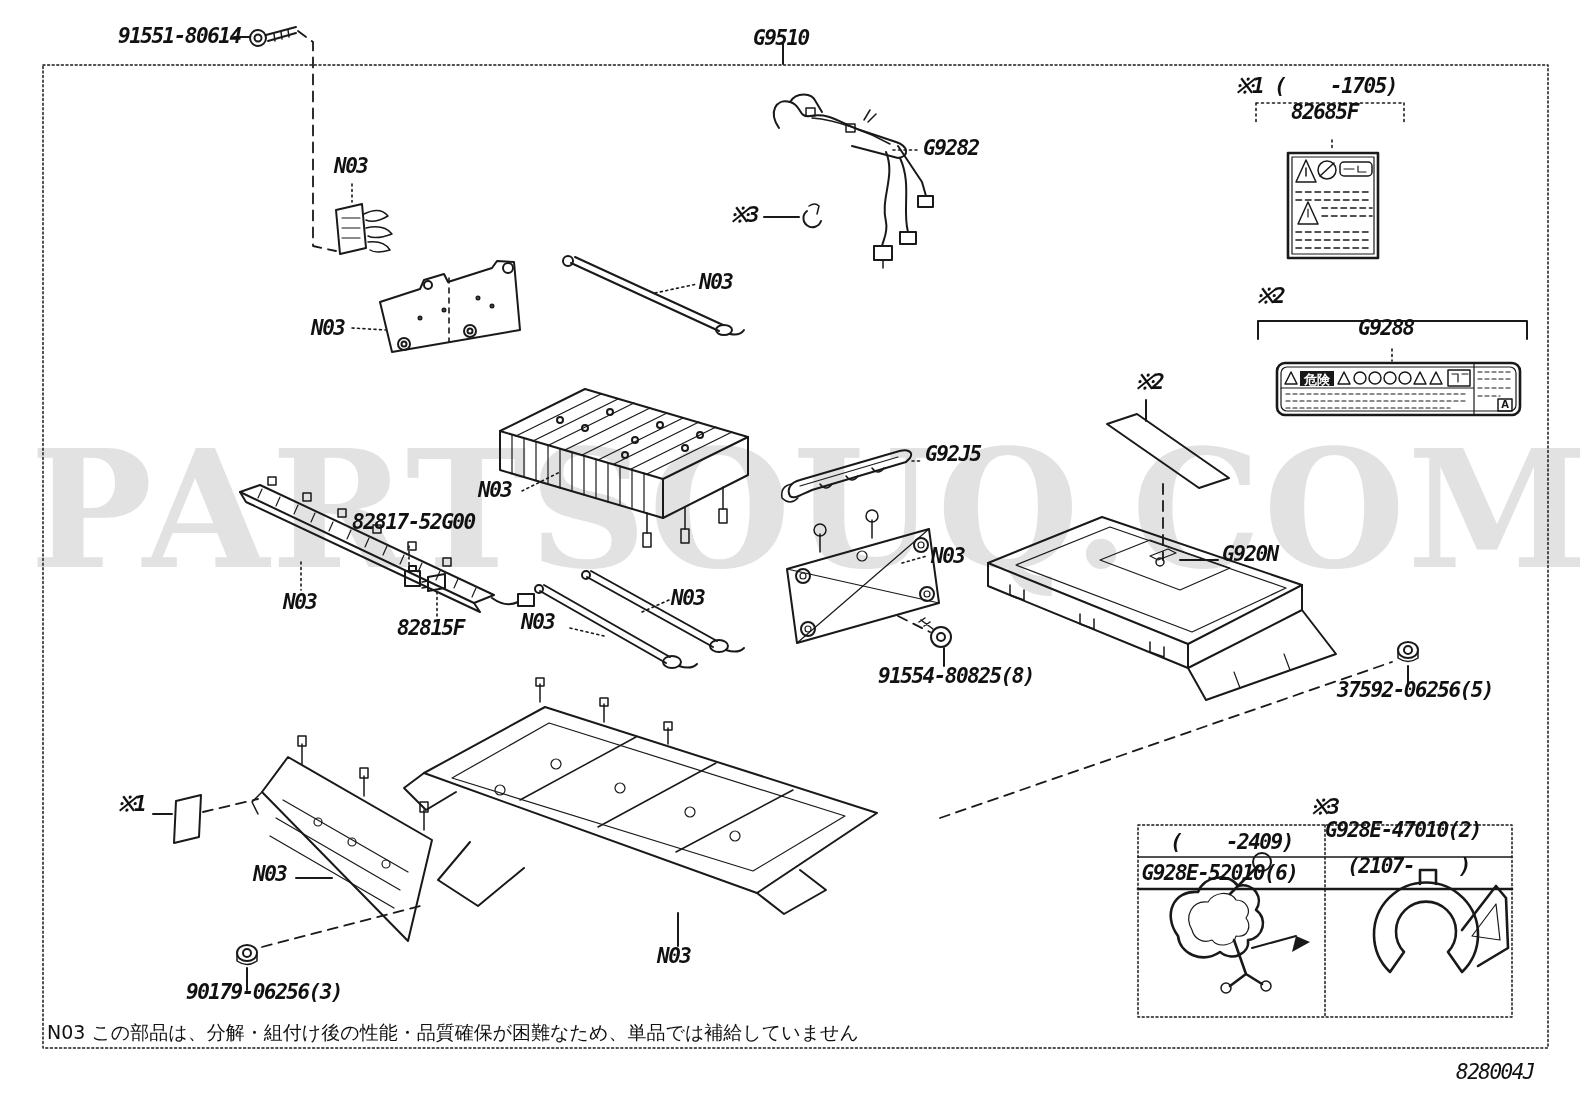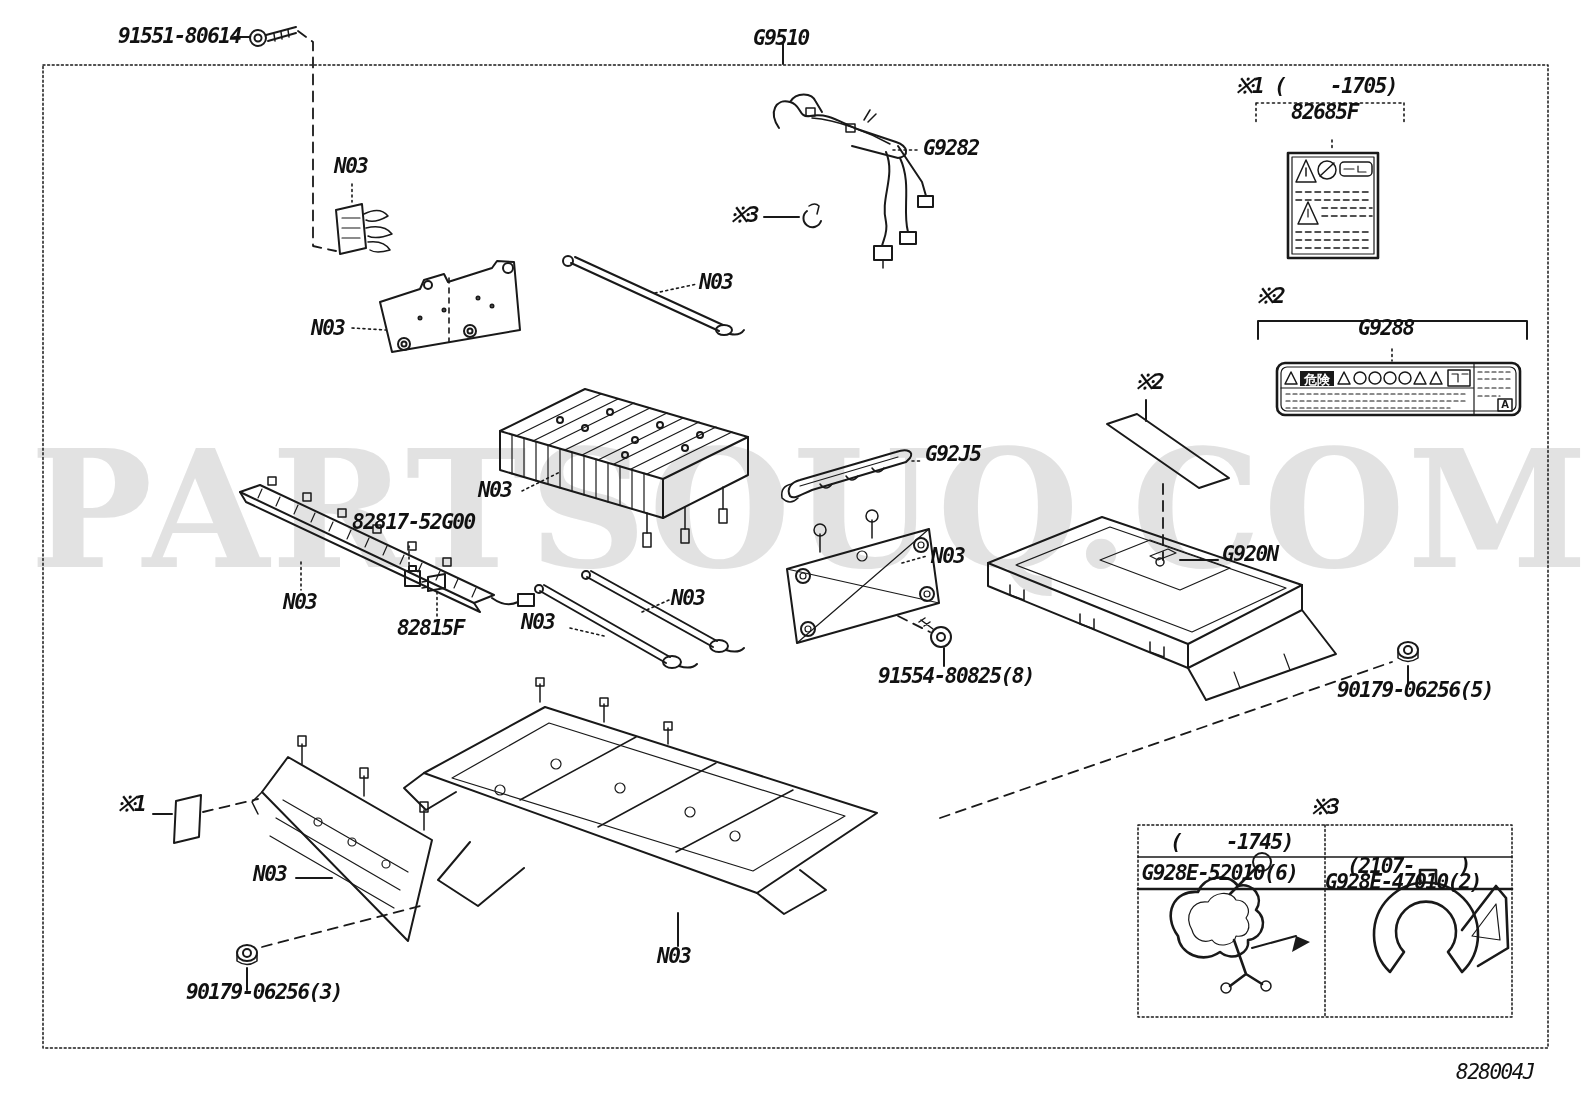--- a/index.html
+++ b/index.html
@@ -354,28 +354,29 @@
   <span class="lbl" style="left:657px;top:946px">N03</span>
 
   <span class="lbl" style="left:352px;top:512px">82817-52G00</span>
   <span class="lbl" style="left:397px;top:618px">82815F</span>
   <span class="lbl" style="left:925px;top:444px">G92J5</span>
   <span class="lbl" style="left:1222px;top:544px">G920N</span>
   <span class="lbl" style="left:1136px;top:372px">※2</span>
   <span class="lbl" style="left:1257px;top:286px">※2</span>
   <span class="lbl" style="left:1358px;top:318px">G9288</span>
   <span class="lbl" style="left:878px;top:666px">91554-80825(8)</span>
-  <span class="lbl" style="left:1337px;top:680px">90179-06256(5)</span>
+  <span class="lbl" style="left:1337px;top:680px">37592-06256(5)</span>
   <span class="lbl" style="left:118px;top:794px">※1</span>
   <span class="lbl" style="left:186px;top:982px">90179-06256(3)</span>
 
   <span class="lbl ctr" style="left:1138px;top:797px;width:374px">※3</span>
-  <span class="lbl ctr" style="left:1138px;top:832px;width:187px">(    -1745)</span>
+  <span class="lbl ctr" style="left:1138px;top:832px;width:187px">(    -2409)</span>
   <span class="lbl ctr" style="left:1325px;top:856px;width:167px">(2107-    )</span>
   <span class="lbl ctr" style="left:1138px;top:863px;width:163px">G928E-52010(6)</span>
-  <span class="lbl ctr" style="left:1325px;top:872px;width:150px">G928E-47010(2)</span>
+  <span class="lbl ctr" style="left:1325px;top:820px;width:150px">G928E-47010(2)</span>
 
   <span class="tiny" style="left:1300px;top:373px;width:34px;font-size:13px">危険</span>
   <span class="tiny" style="left:1498px;top:400px;width:14px;font-size:10px;color:#191919">A</span>
 
+  <span class="note" style="left:47px;top:1020px">N03 この部品は、分解・組付け後の性能・品質確保が困難なため、単品では補給していません</span>
   <span class="lbl" style="left:1456px;top:1062px;font-weight:normal">828004J</span>
 
 </div>
 
 </body></html>

